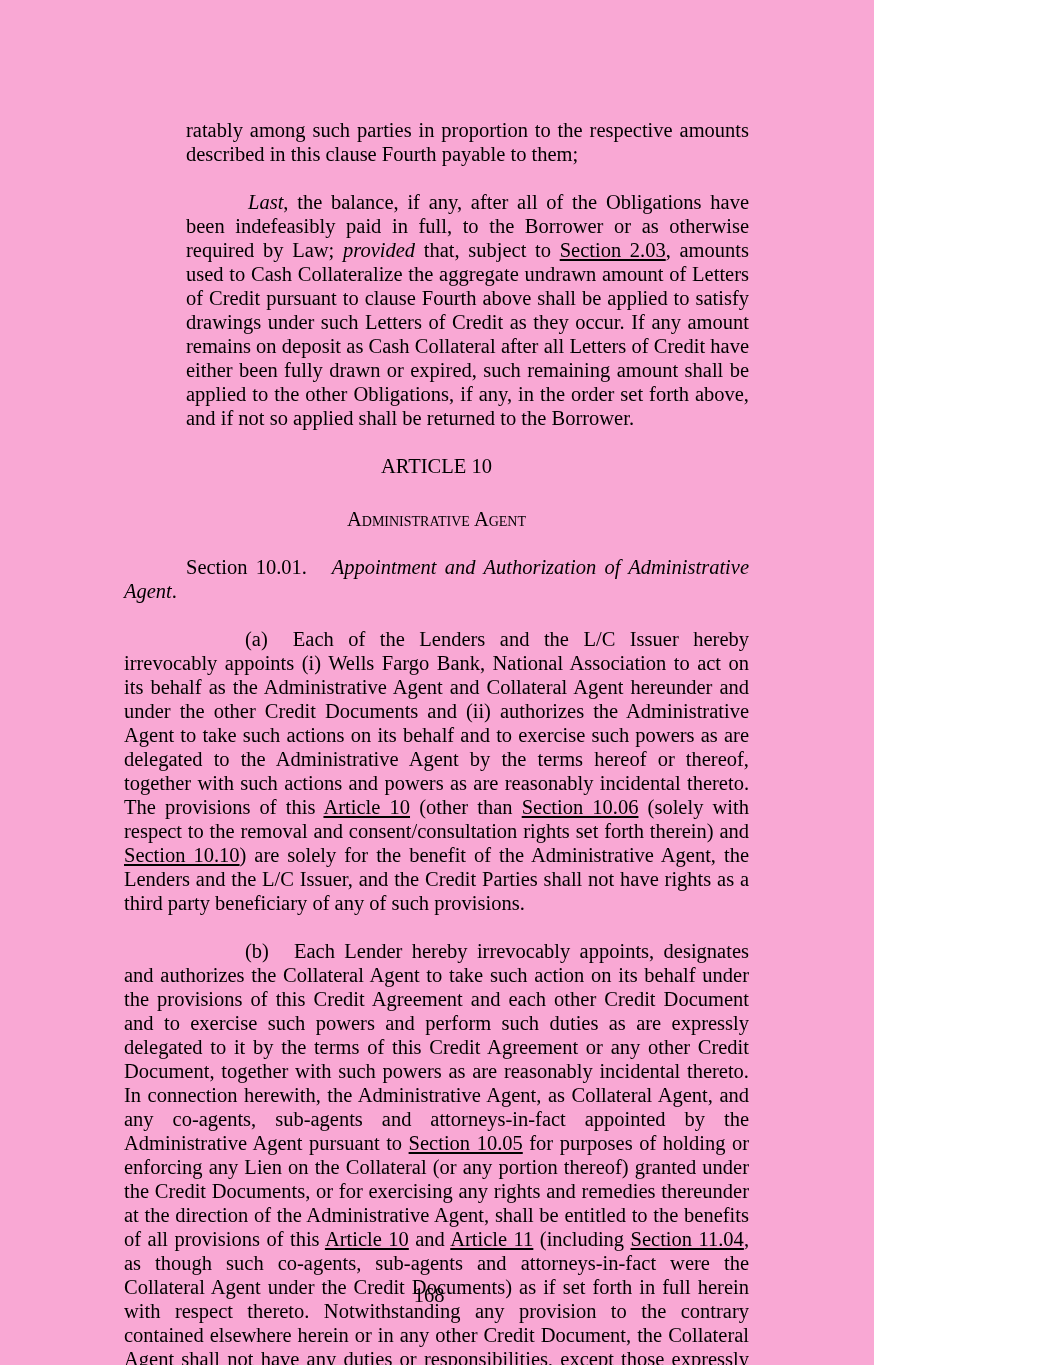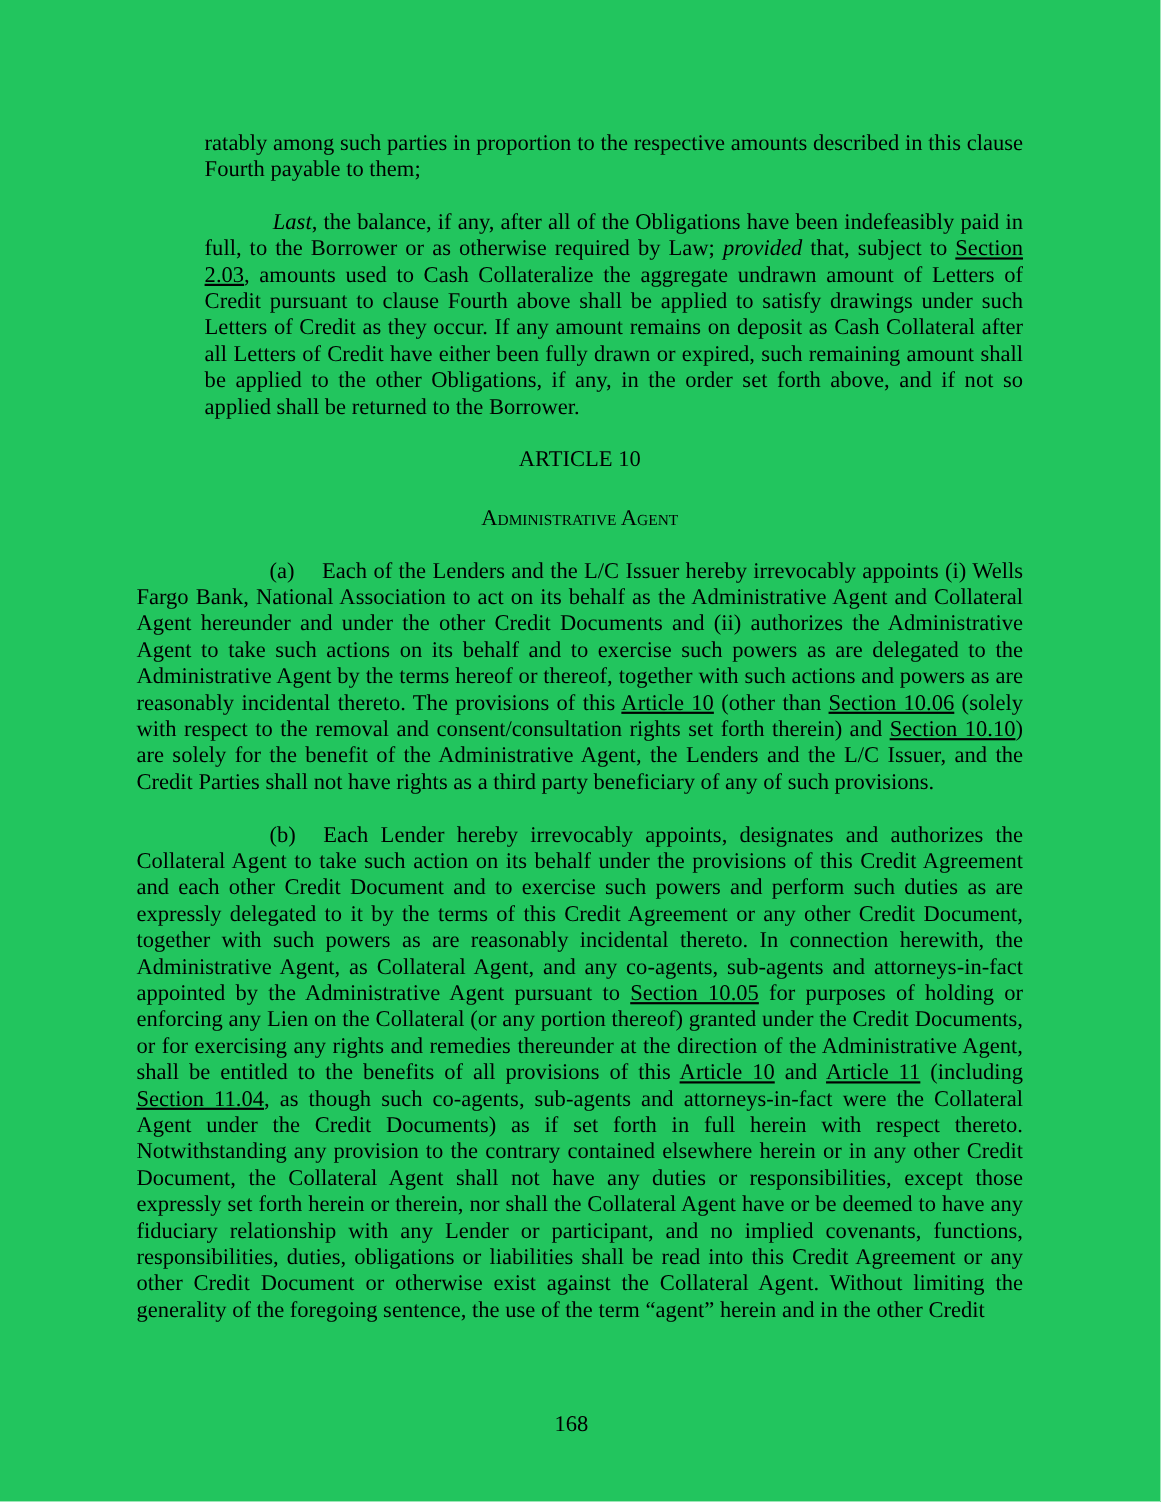--- a/index.html
+++ b/index.html
@@ -2,23 +2,23 @@
 <html><head>
 <meta charset="utf-8">
 <style>
   html, body {
     margin: 0;
     padding: 0;
     background: #ffffff;
   }
   .page {
     position: relative;
-    width: 1055px;
+    width: 874px;
     height: 1365px;
-    background: #22c55e;
+    background: #f9a8d4;
     color: #000000;
     font-family: "Liberation Serif", "DejaVu Serif", serif;
     font-size: 20.5px;
     line-height: 24px;
     overflow: hidden;
     box-sizing: border-box;
   }
   .content {
     padding: 118px 125px 0 124px;
   }
@@ -56,20 +56,21 @@
 
     <p class="para indent-block"><span>ratably among such parties in proportion to the respective amounts described in this clause Fourth payable to them;</span></p>
 
     <p class="para indent-block fl-62"><span class="i">Last</span><span>, the balance, if any, after all of the Obligations have been indefeasibly paid in full, to the Borrower or as otherwise required by Law; </span><span class="i">provided</span><span> that, subject to </span><span class="u">Section 2.03</span><span>, amounts used to Cash Collateralize the aggregate undrawn amount of Letters of Credit pursuant to clause Fourth above shall be applied to satisfy drawings under such Letters of Credit as they occur.  If any amount remains on deposit as Cash Collateral after all Letters of Credit have either been fully drawn or expired, such remaining amount shall be applied to the other Obligations, if any, in the order set forth above, and if not so applied shall be returned to the Borrower.</span></p>
 
     <div class="heading-block">
       <p class="heading-line">ARTICLE 10</p>
       <p class="heading-line smallcaps">Administrative Agent</p>
     </div>
 
+    <p class="para fl-62"><span>Section 10.01.&nbsp;&nbsp; </span><span class="i">Appointment and Authorization of Administrative Agent</span><span>.</span></p>
 
     <p class="para fl-121"><span>(a)</span><span class="tab"></span><span>Each of the Lenders and the L/C Issuer hereby irrevocably appoints (i) Wells Fargo Bank, National Association to act on its behalf as the Administrative Agent and Collateral Agent hereunder and under the other Credit Documents and (ii) authorizes the Administrative Agent to take such actions on its behalf and to exercise such powers as are delegated to the Administrative Agent by the terms hereof or thereof, together with such actions and powers as are reasonably incidental thereto.  The provisions of this </span><span class="u">Article 10</span><span> (other than </span><span class="u">Section 10.06</span><span> (solely with respect to the removal and consent/consultation rights set forth therein) and </span><span class="u">Section 10.10</span><span>) are solely for the benefit of the Administrative Agent, the Lenders and the L/C Issuer, and the Credit Parties shall not have rights as a third party beneficiary of any of such provisions.</span></p>
 
     <p class="para fl-121"><span>(b)</span><span class="tab"></span><span>Each Lender hereby irrevocably appoints, designates and authorizes the Collateral Agent to take such action on its behalf under the provisions of this Credit Agreement and each other Credit Document and to exercise such powers and perform such duties as are expressly delegated to it by the terms of this Credit Agreement or any other Credit Document, together with such powers as are reasonably incidental thereto.  In connection herewith, the Administrative Agent, as Collateral Agent, and any co-agents, sub-agents and attorneys-in-fact appointed by the Administrative Agent pursuant to </span><span class="u">Section 10.05</span><span> for purposes of holding or enforcing any Lien on the Collateral (or any portion thereof) granted under the Credit Documents, or for exercising any rights and remedies thereunder at the direction of the Administrative Agent, shall be entitled to the benefits of all provisions of this </span><span class="u">Article 10</span><span> and </span><span class="u">Article 11</span><span> (including </span><span class="u">Section 11.04</span><span>, as though such co-agents, sub-agents and attorneys-in-fact were the Collateral Agent under the Credit Documents) as if set forth in full herein with respect thereto.  Notwithstanding any provision to the contrary contained elsewhere herein or in any other Credit Document, the Collateral Agent shall not have any duties or responsibilities, except those expressly set forth herein or therein, nor shall the Collateral Agent have or be deemed to have any fiduciary relationship with any Lender or participant, and no implied covenants, functions, responsibilities, duties, obligations or liabilities shall be read into this Credit Agreement or any other Credit Document or otherwise exist against the Collateral Agent.  Without limiting the generality of the foregoing sentence, the use of the term “agent” herein and in the other Credit</span></p>
 
   </div>
 
   <div class="page-number">168</div>
 </div>
 

